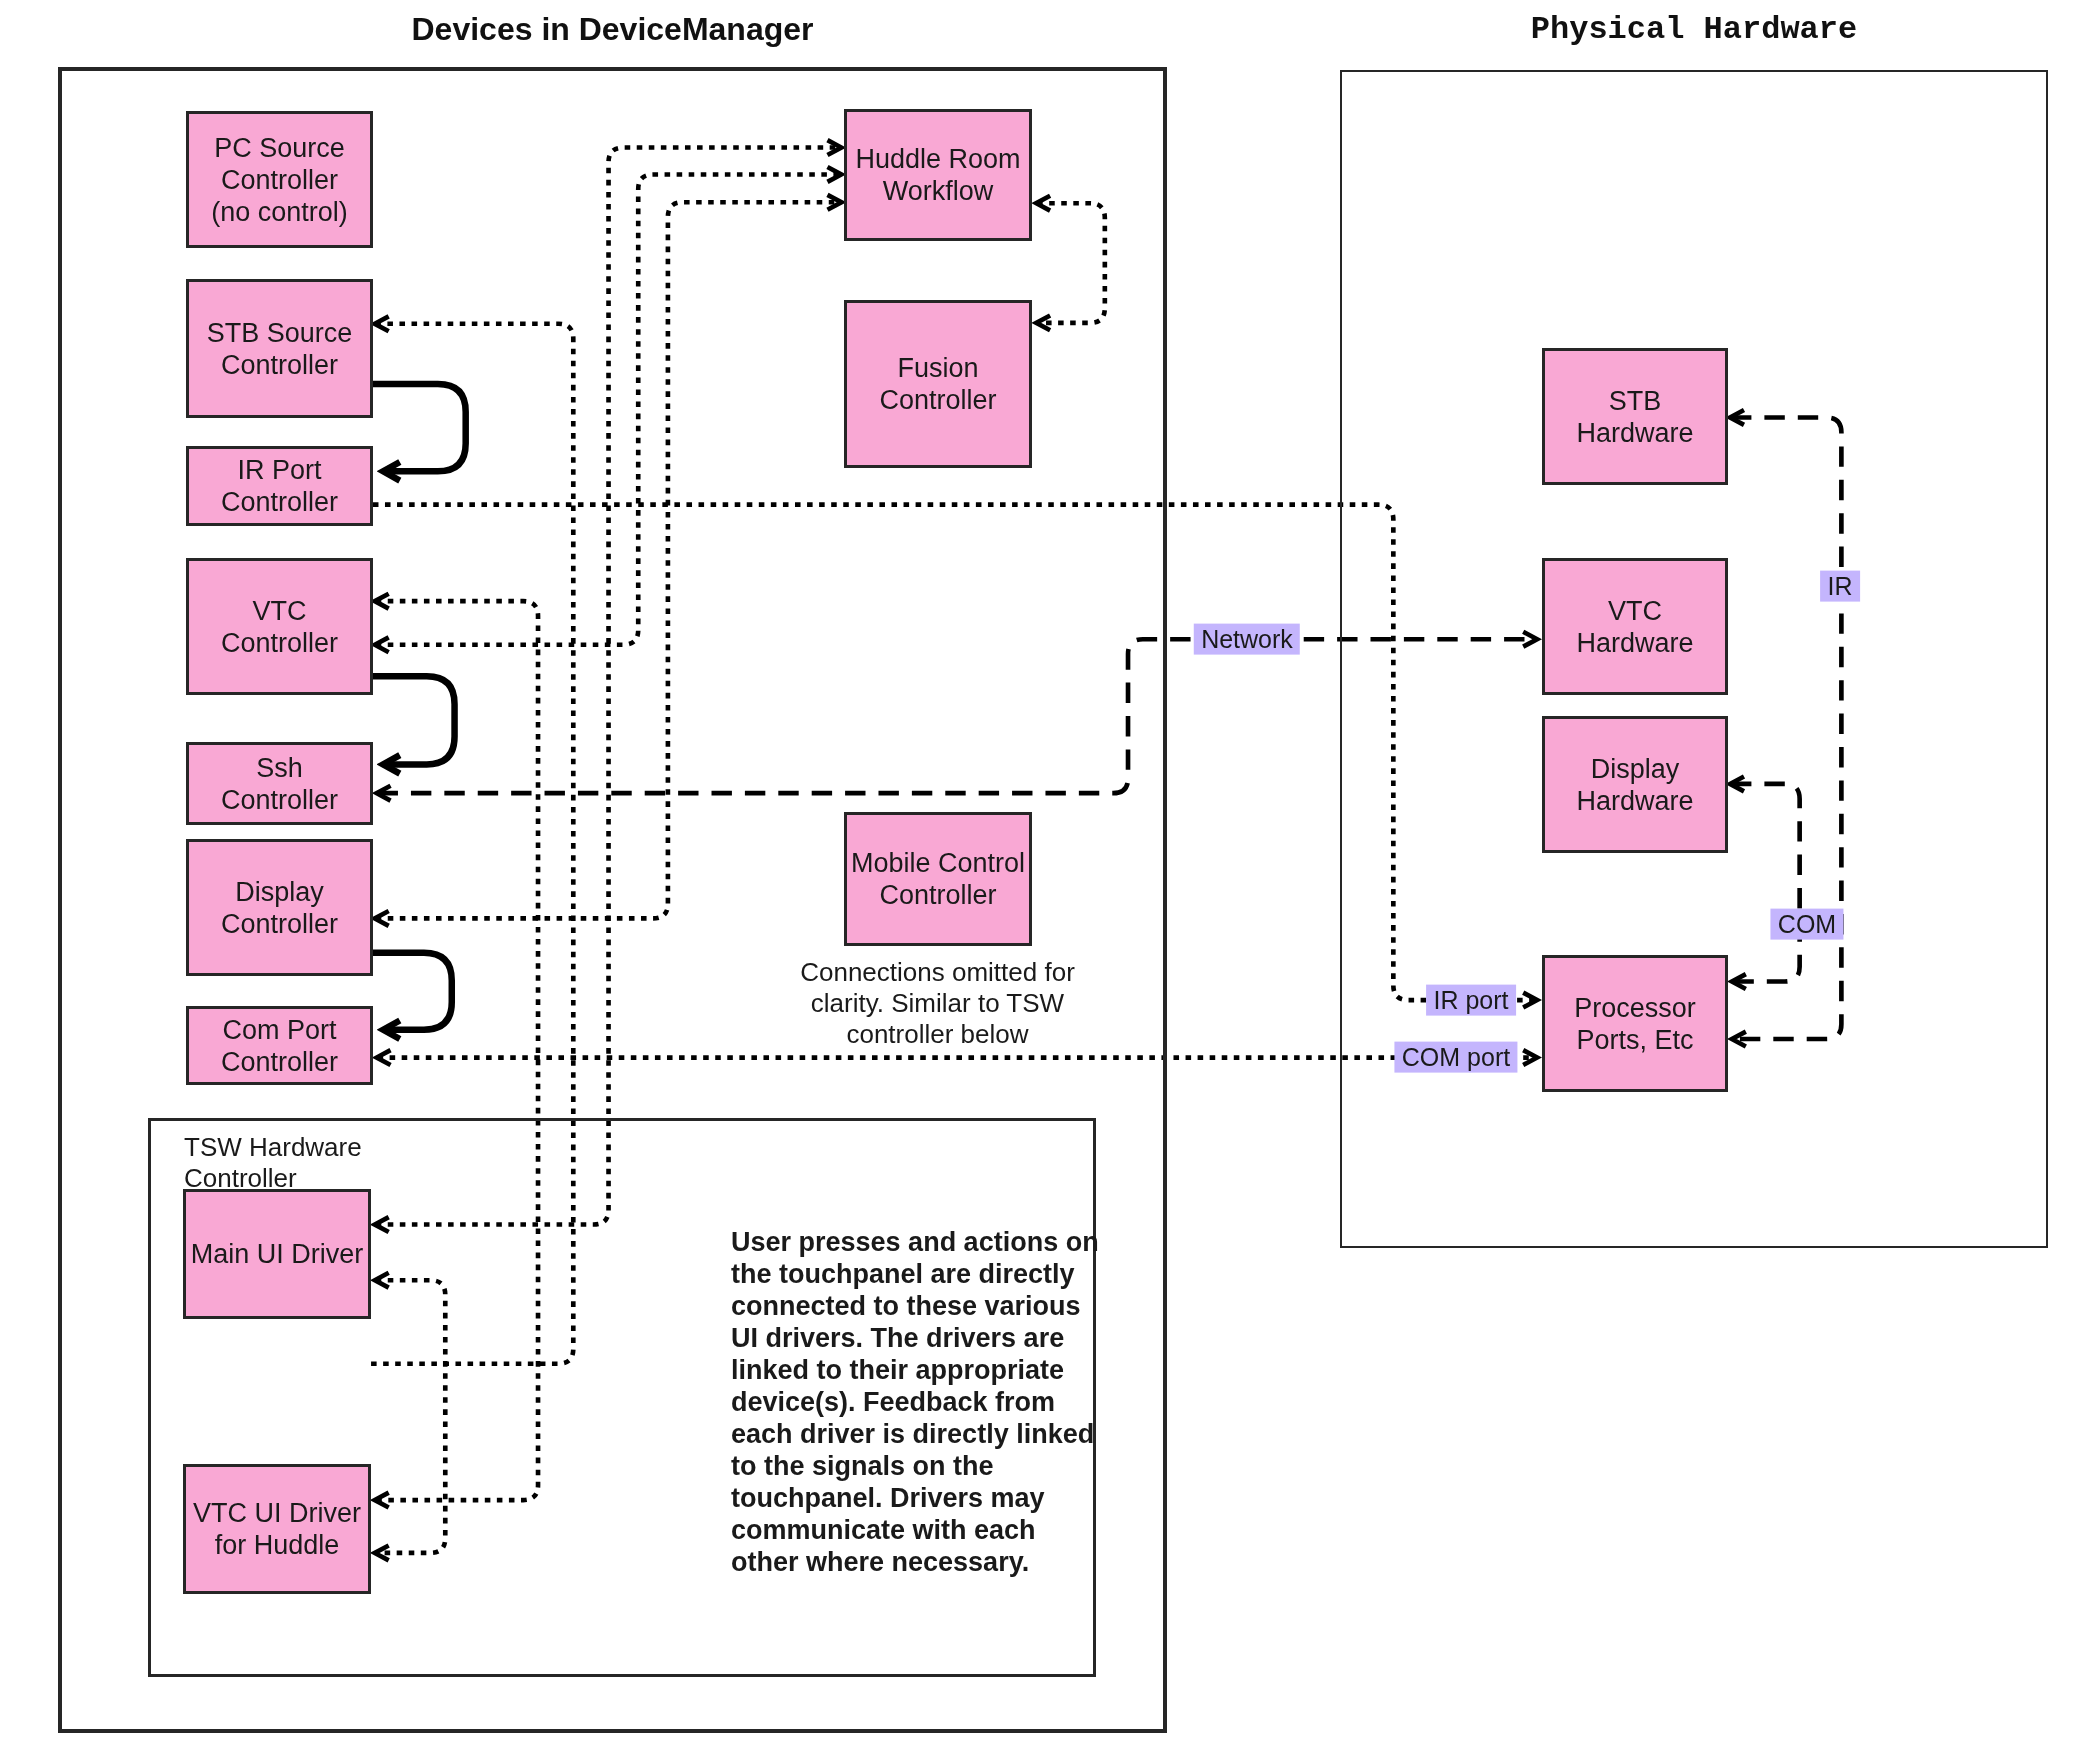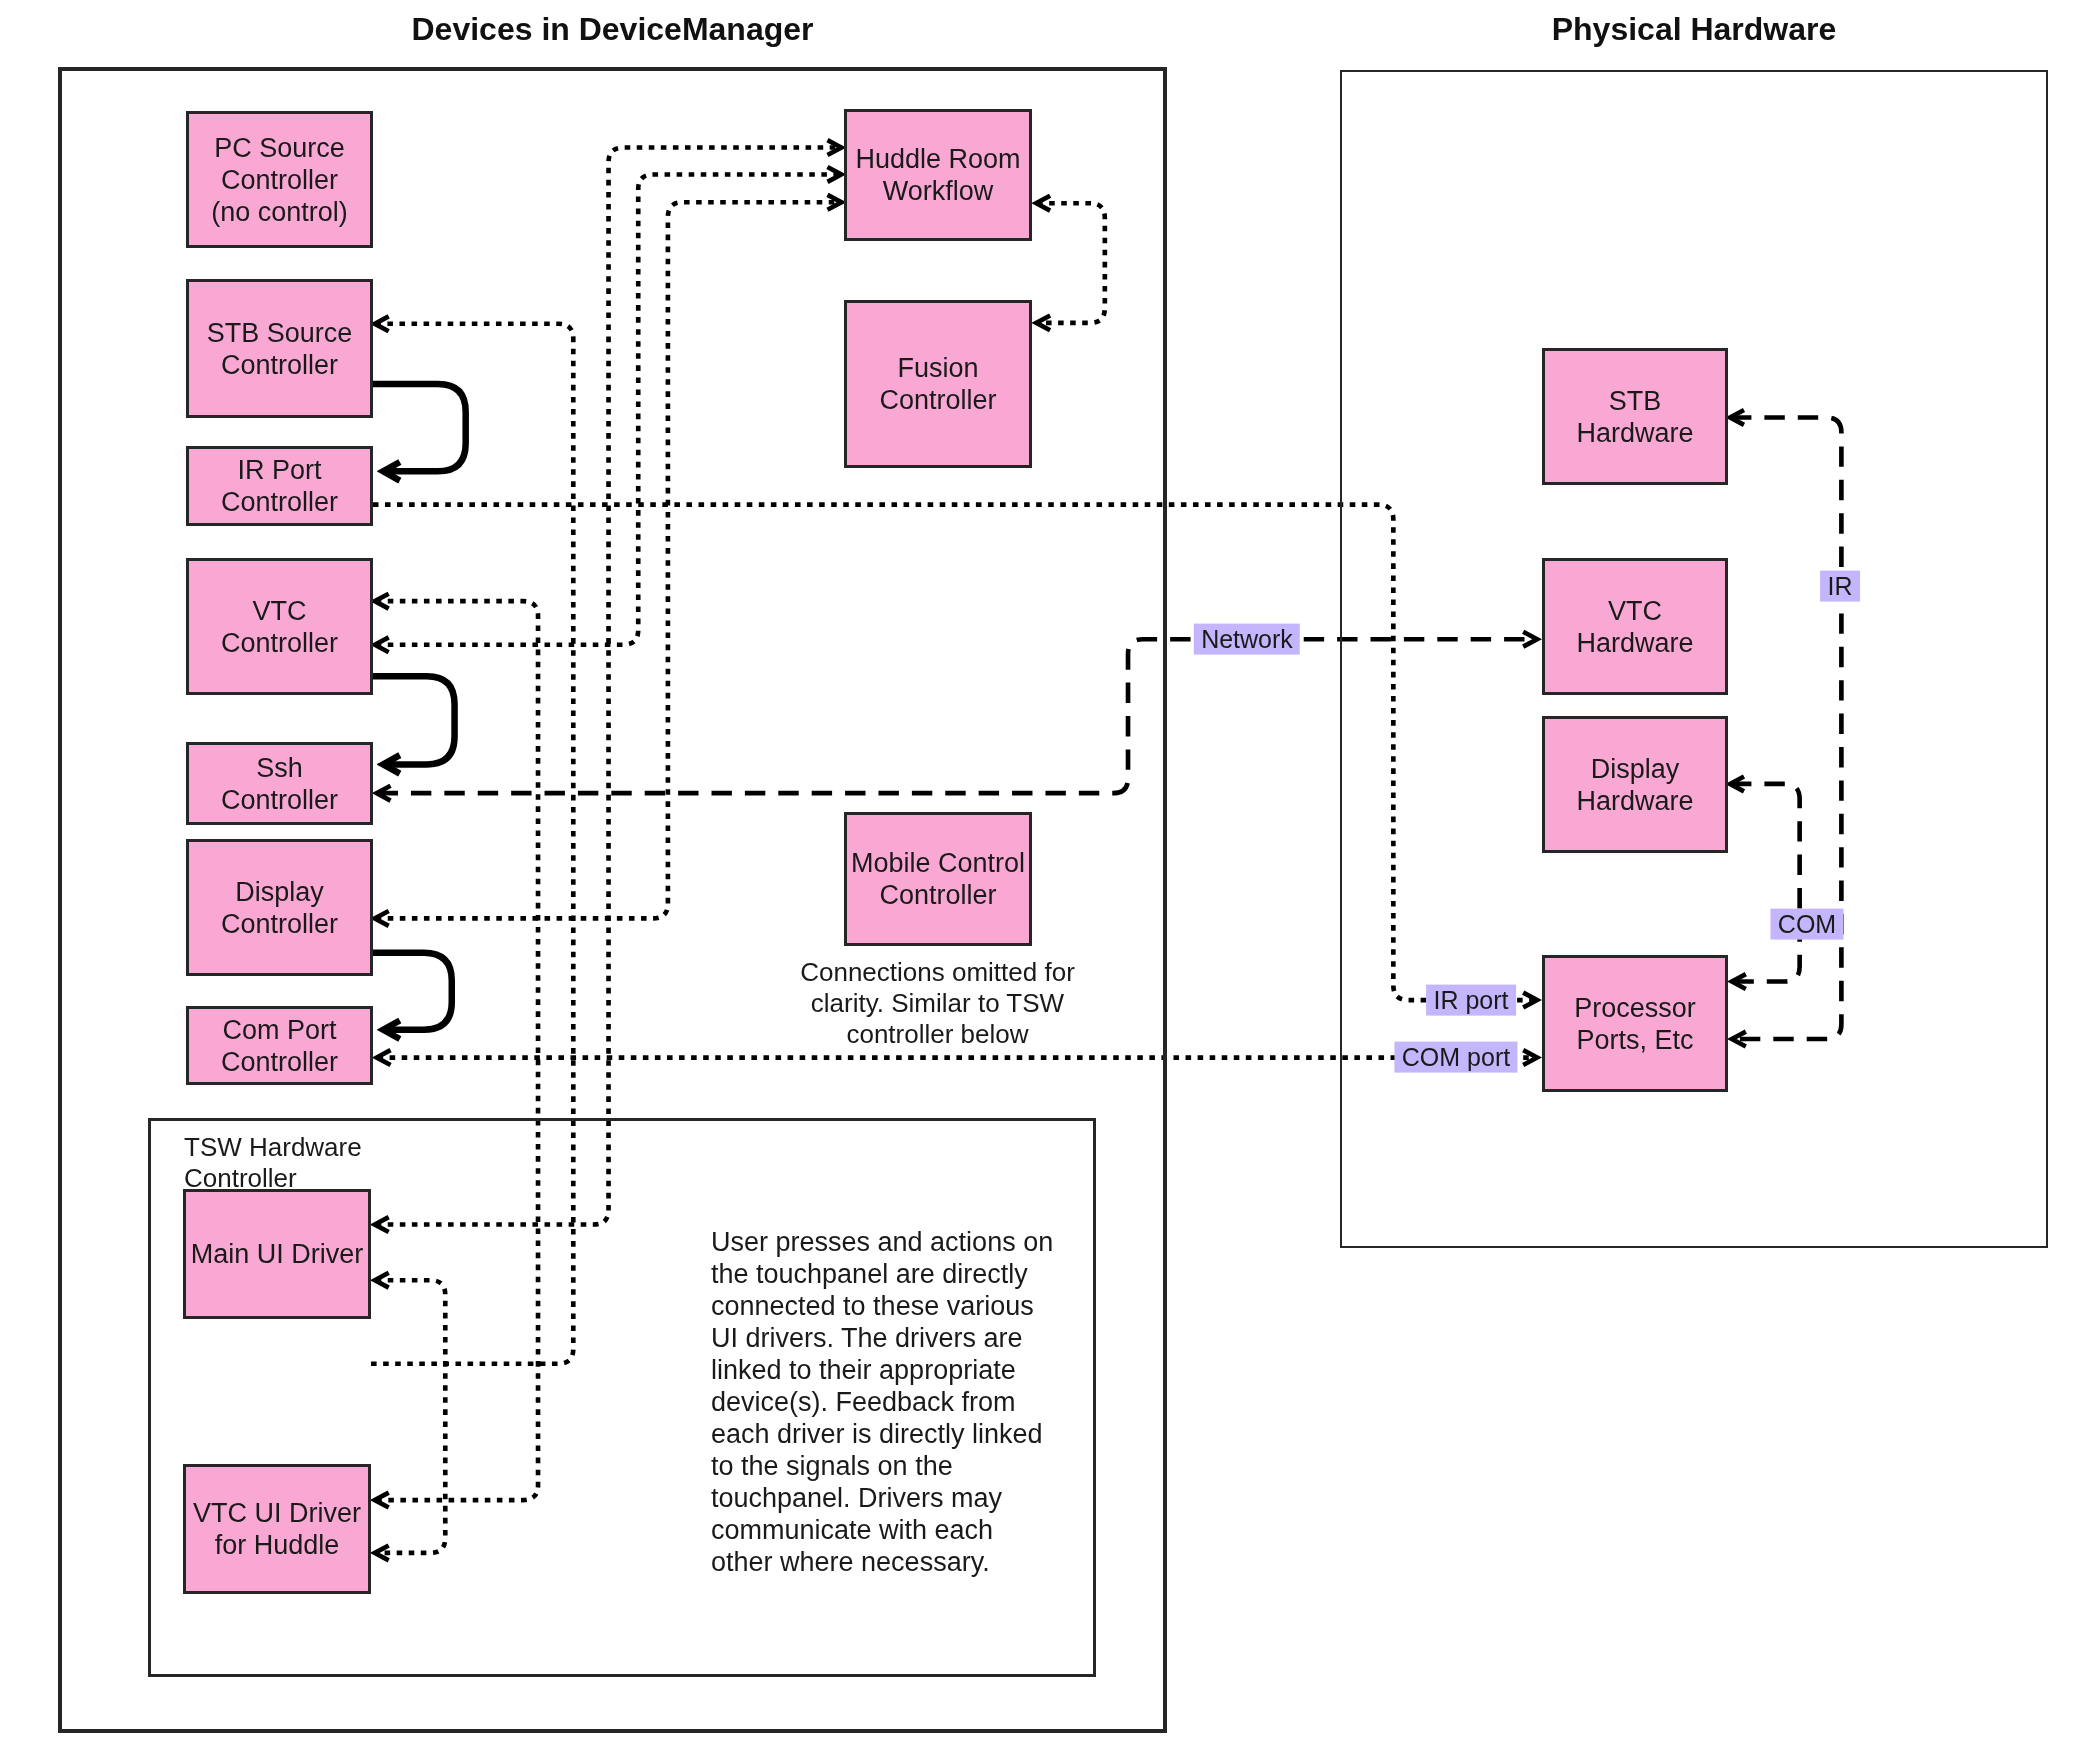--- a/index.html
+++ b/index.html
@@ -75,21 +75,21 @@
 
       <g stroke-width="7">
         <path d="M 402 414 H 472 Q 502 414 502 444 V 478 Q 502 508 472 508 H 414" marker-end="url(#chevB)"></path>
         <path d="M 402 729 H 460 Q 490 729 490 759 V 794 Q 490 824 460 824 H 414" marker-end="url(#chevB)"></path>
         <path d="M 402 1027 H 457 Q 487 1027 487 1057 V 1080 Q 487 1110 457 1110 H 414" marker-end="url(#chevB)"></path>
       </g>
     </g>
   </svg>
 
   <div class="title" style="left:58px;top:11px;width:1109px;">Devices in DeviceManager</div>
-  <div class="title" style="left:1340px;top:11px;width:708px;">Physical Hardware</div>
+  <div class="title" style="left:1340px;top:11px;width:708px;font-family:Liberation Mono, monospace;">Physical Hardware</div>
 
   <div class="outer" style="left:58px;top:67px;width:1109px;height:1666px;border:4.6px solid #262626;"></div>
   <div class="outer" style="left:1340px;top:70px;width:708px;height:1178px;border:2.8px solid #262626;"></div>
   <div class="outer" style="left:148px;top:1118px;width:948px;height:559px;border:3.7px solid #262626;"></div>
   <div class="note" style="left:184px;top:1132px;width:297px;">TSW Hardware
 Controller</div>
 
   <div class="box" style="left:186px;top:111px;width:187px;height:137px;">PC Source
 Controller
 (no control)</div>
@@ -112,21 +112,21 @@
 Controller</div>
   <div class="box" style="left:844px;top:812px;width:188px;height:134px;">Mobile Control
 Controller</div>
   <div class="note" style="left:752px;top:957px;width:371px;text-align:center;">Connections omitted for
 clarity. Similar to TSW
 controller below</div>
 
   <div class="box" style="left:183px;top:1189px;width:188px;height:130px;">Main UI Driver</div>
   <div class="box" style="left:183px;top:1464px;width:188px;height:130px;">VTC UI Driver
 for Huddle</div>
-  <div class="note" style="left:711px;top:1226px;width:408px;font-size:27px;line-height:32px;">User presses and actions on
+  <div class="note" style="left:731px;top:1226px;width:408px;font-size:27px;line-height:32px;font-weight:bold;">User presses and actions on
 the touchpanel are directly
 connected to these various
 UI drivers.  The drivers are
 linked to their appropriate
 device(s). Feedback from
 each driver is directly linked
 to the signals on the
 touchpanel. Drivers may
 communicate with each
 other where necessary.</div>

